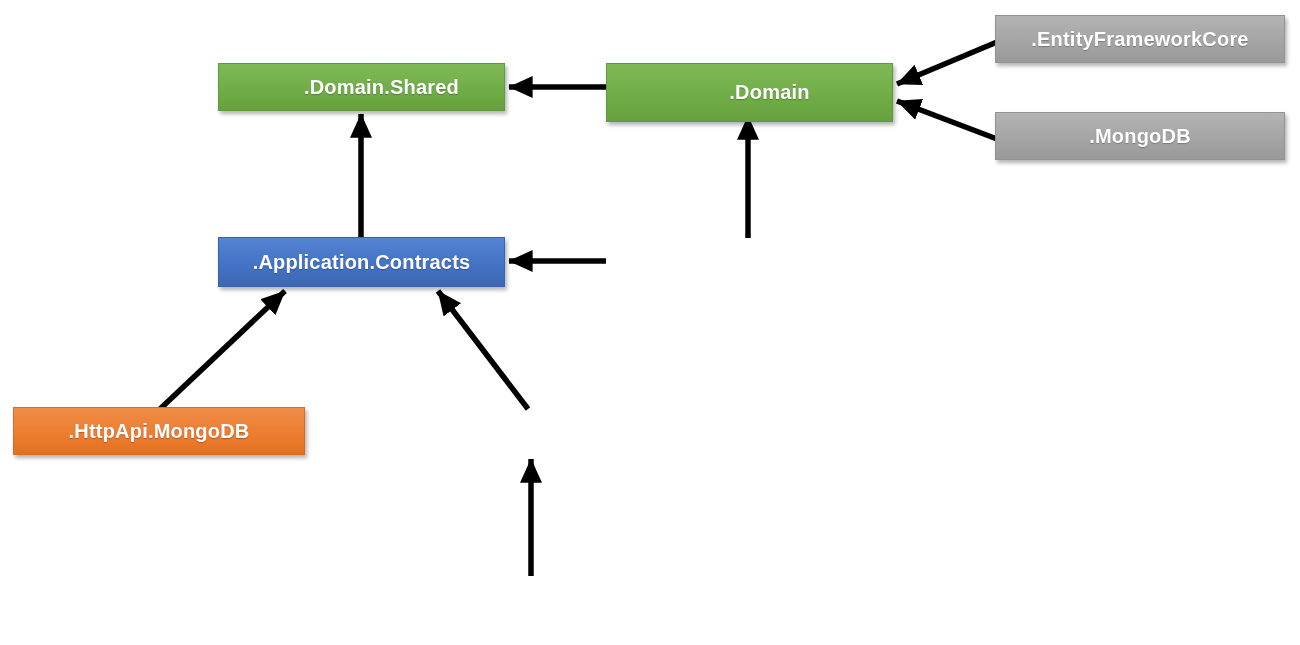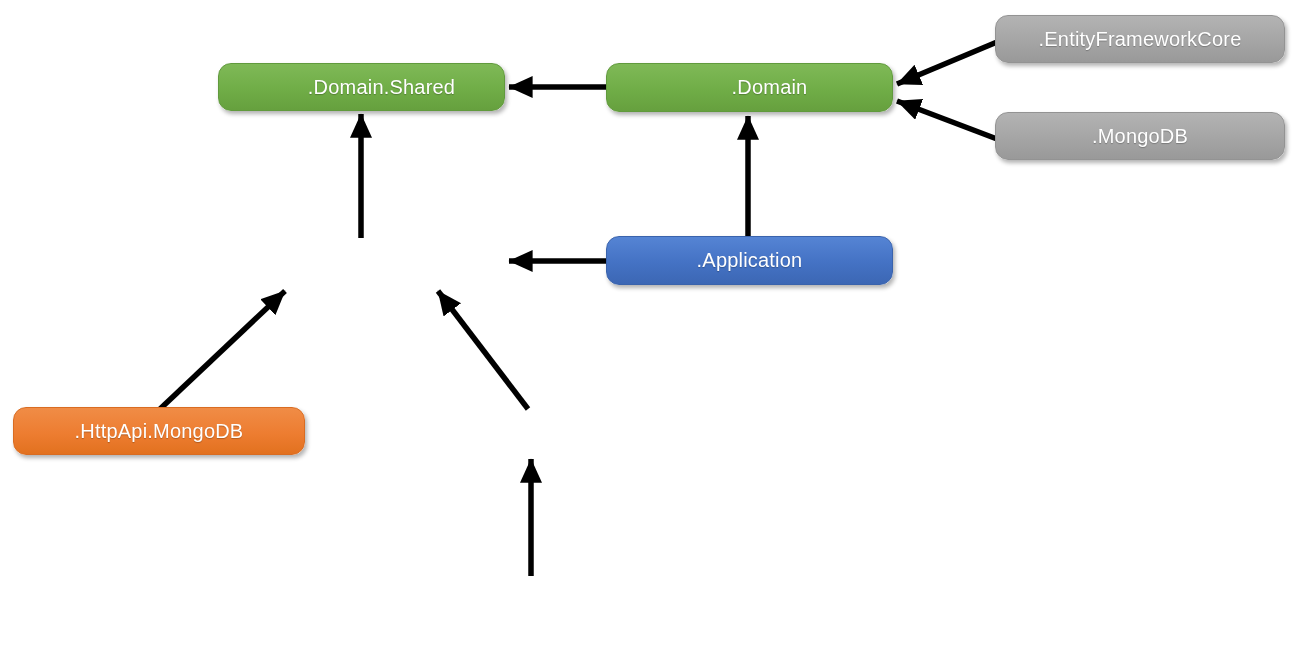--- a/index.html
+++ b/index.html
@@ -20,23 +20,23 @@
     left: 0; top: 0;
     width: 1300px; height: 645px;
     z-index: 1;
   }
   .node {
     position: absolute;
     z-index: 2;
     display: flex;
     align-items: center;
     justify-content: center;
-    border-radius: 13px;
+    border-radius: 0;
     font-size: 20px;
-    font-weight: normal;
+    font-weight: bold;
     color: #ffffff;
     text-shadow: 0 1px 1px rgba(0,0,0,0.25);
     box-shadow: 2px 3px 4px rgba(0,0,0,0.30);
     box-sizing: border-box;
     letter-spacing: 0.2px;
     white-space: nowrap;
   }
   .node.green {
     background: linear-gradient(180deg, #7fb957 0%, #70ad47 55%, #66a03e 100%);
     border: 1px solid #619a3d;
@@ -89,36 +89,36 @@
 
     <line x1="528" y1="409" x2="438" y2="291" stroke="#000" stroke-width="5.5" marker-end="url(#ah)"></line>
 
     <line x1="531" y1="576" x2="531" y2="459" stroke="#000" stroke-width="5.5" marker-end="url(#ah)"></line>
   </svg>
 
   <div class="node green" style="left:218px; top:63px;  width:287px; height:48px;">
     <span>.Domain.Shared</span>
   </div>
 
-  <div class="node green" style="left:606px; top:63px;  width:287px; height:49px;">
+  <div class="node green" style="left:606px; top:63px;  width:287px; height:59px;">
     <span>.Domain</span>
   </div>
 
   <div class="node gray" style="left:995px; top:15px;  width:290px; height:48px;">
     <span>.EntityFrameworkCore</span>
   </div>
 
   <div class="node gray" style="left:995px; top:112px; width:290px; height:48px;">
     <span>.MongoDB</span>
   </div>
 
+  <div class="node blue" style="left:218px; top:237px; width:287px; height:50px;">
+    <span>.Application.Contracts</span>
+  </div>
 
-  <div class="node blue" style="left:606px; top:236px; width:287px; height:49px;">
-    <span>.Application</span>
-  </div>
 
   <div class="node orange" style="left:13px;  top:407px; width:292px; height:48px;">
     <span>.HttpApi.MongoDB</span>
   </div>
 
 
 
 </div>
 
 </body></html>

